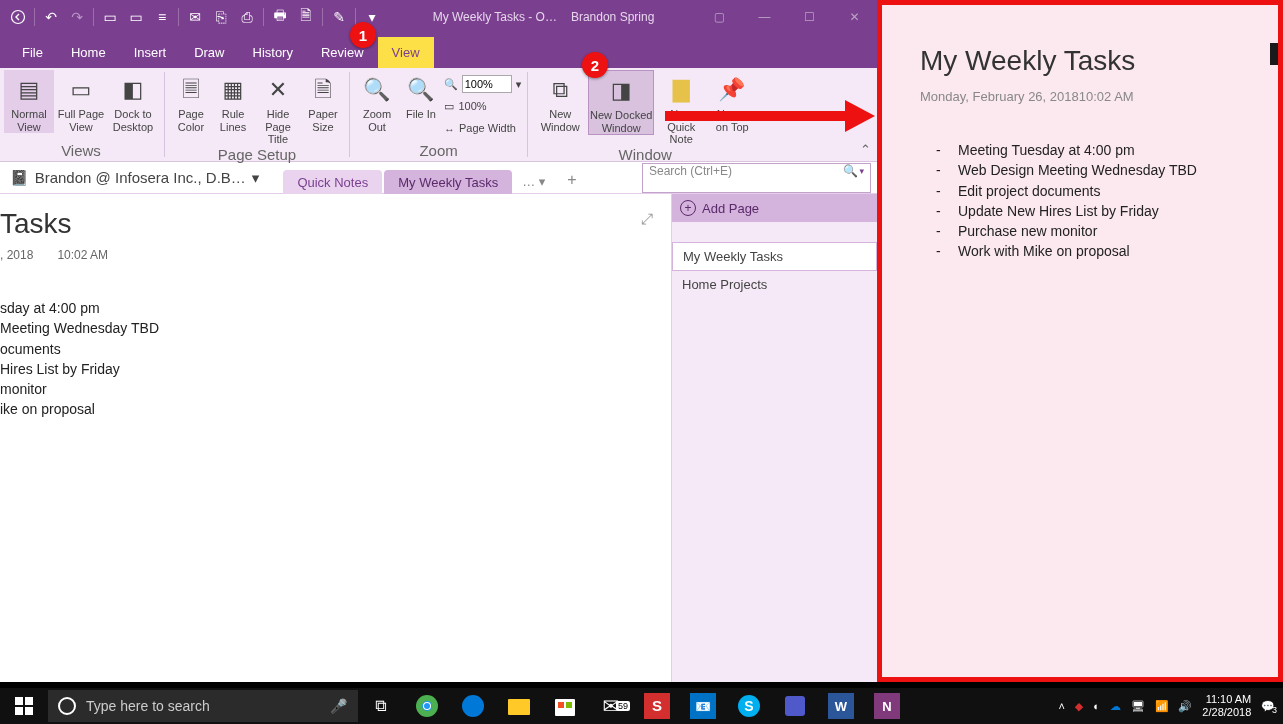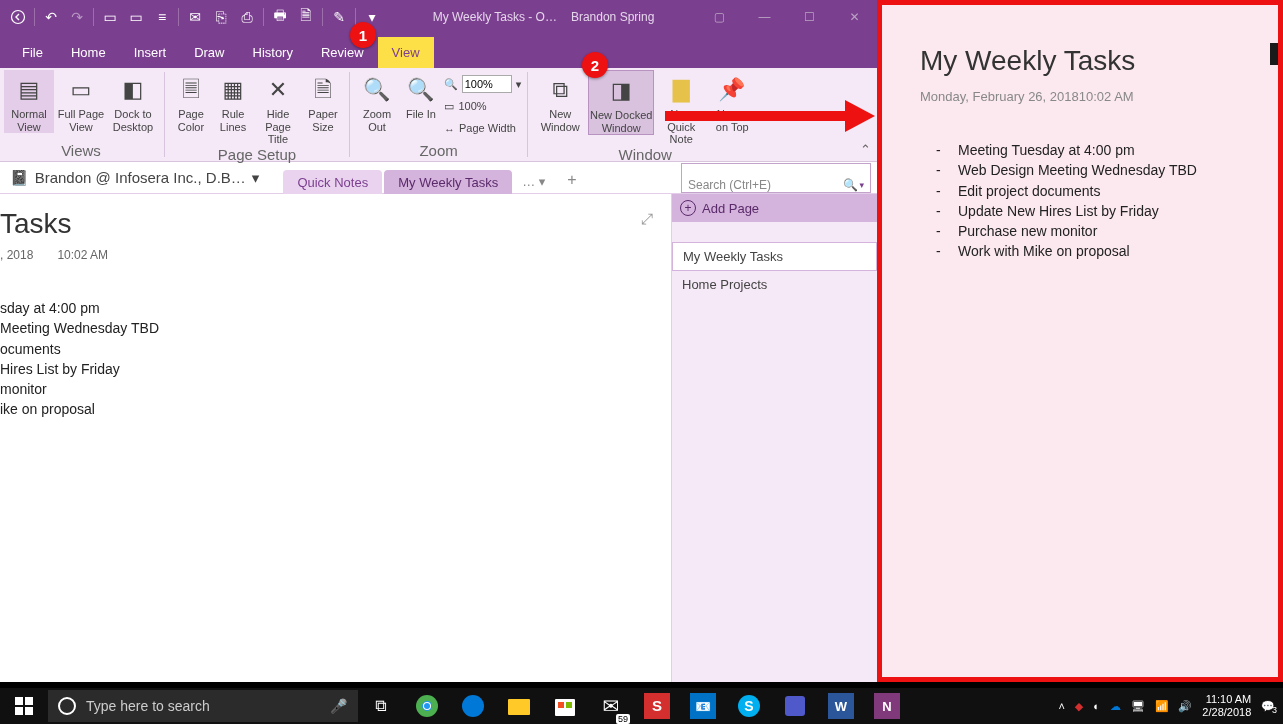--- a/index.html
+++ b/index.html
@@ -29,21 +29,21 @@
 .zoom-row input{width:50px;height:18px;font-size:11px;border:1px solid #aaa;padding:0 2px}
 .collapse{position:absolute;right:6px;bottom:4px;color:#666;font-size:13px}
 .notebook-bar{height:32px;display:flex;align-items:center;background:#fff;border-bottom:1px solid #e3cde8}
 .nb-picker{display:flex;align-items:center;gap:6px;padding:0 10px;font-size:15px;color:#444}
 .section-tabs{display:flex;align-items:flex-end;height:32px;margin-left:14px}
 .stab{padding:5px 14px 4px;font-size:13px;border-radius:4px 4px 0 0;margin-right:2px}
 .stab.quick{background:#e9d3ef;color:#7b3f8f}
 .stab.weekly{background:#d4b3dc;color:#5a2a6b}
 .stab.more{background:transparent;color:#888;padding:5px 8px}
 .stab.add{color:#888;padding:5px 12px;font-size:16px}
-.search-box{margin-left:auto;margin-right:6px;width:190px;height:24px;border:1px solid #c3a3cc;display:flex;align-items:flex-start;padding:14px 6px;font-size:12px;color:#888}
+.search-box{margin-left:auto;margin-right:6px;width:229px;height:24px;border:1px solid #c3a3cc;display:flex;align-items:flex-end;padding:14px 6px;font-size:12px;color:#888}
 .search-box .sico{margin-left:auto;color:#7b3f8f;display:flex;align-items:center;gap:1px}
 .content-row{display:flex;height:calc(682px - 34px - 34px - 94px - 32px)}
 .page-area{flex:1;background:#fff;position:relative;padding:14px 0 0 0;overflow:hidden}
 .page-title{font-size:28px;color:#333;font-weight:300;padding-left:0}
 .page-date{font-size:12px;color:#666;margin-top:8px;display:flex;gap:24px}
 .tasks-left{margin-top:36px;font-size:14px;color:#222;line-height:1.45}
 .expand-icon{position:absolute;right:18px;top:16px;color:#999;font-size:15px}
 .page-list{width:206px;background:#f5e9f7;border-left:1px solid #e3cde8}
 .add-page{height:28px;background:#d4b3dc;display:flex;align-items:center;padding:0 8px;font-size:13px;color:#5a2a6b;gap:6px}
 .add-page .plus{width:16px;height:16px;border-radius:50%;border:1.5px solid #5a2a6b;display:flex;align-items:center;justify-content:center;font-size:12px}
@@ -341,21 +341,21 @@
       </div>
     <div class="tb-ico">
         <svg width="26" height="26">
           <rect x="3" y="6" width="20" height="17" fill="#fff" rx="1"></rect>
           <rect x="6" y="9" width="6" height="6" fill="#f25022"></rect>
           <rect x="14" y="9" width="6" height="6" fill="#7fba00"></rect>
         </svg>
       </div>
     <div class="tb-ico" style="position:relative">
         <span style="color:#fff;font-size:20px">✉</span>
-        <span style="position:absolute;bottom:3px;right:4px;background:#fff;color:#000;font-size:9px;padding:0 2px;border-radius:2px">59</span>
+        <span style="position:absolute;bottom:16px;right:4px;background:#fff;color:#000;font-size:9px;padding:0 2px;border-radius:2px">59</span>
       </div>
     <div class="tb-ico">
         <svg width="26" height="26">
           <rect width="26" height="26" fill="#d32f2f"></rect>
           <text x="13" y="18" text-anchor="middle" fill="#fff" font-size="15" font-weight="700">S</text>
         </svg>
       </div>
     <div class="tb-ico active">
         <svg width="26" height="26">
           <rect width="26" height="26" fill="#0072c6"></rect>

